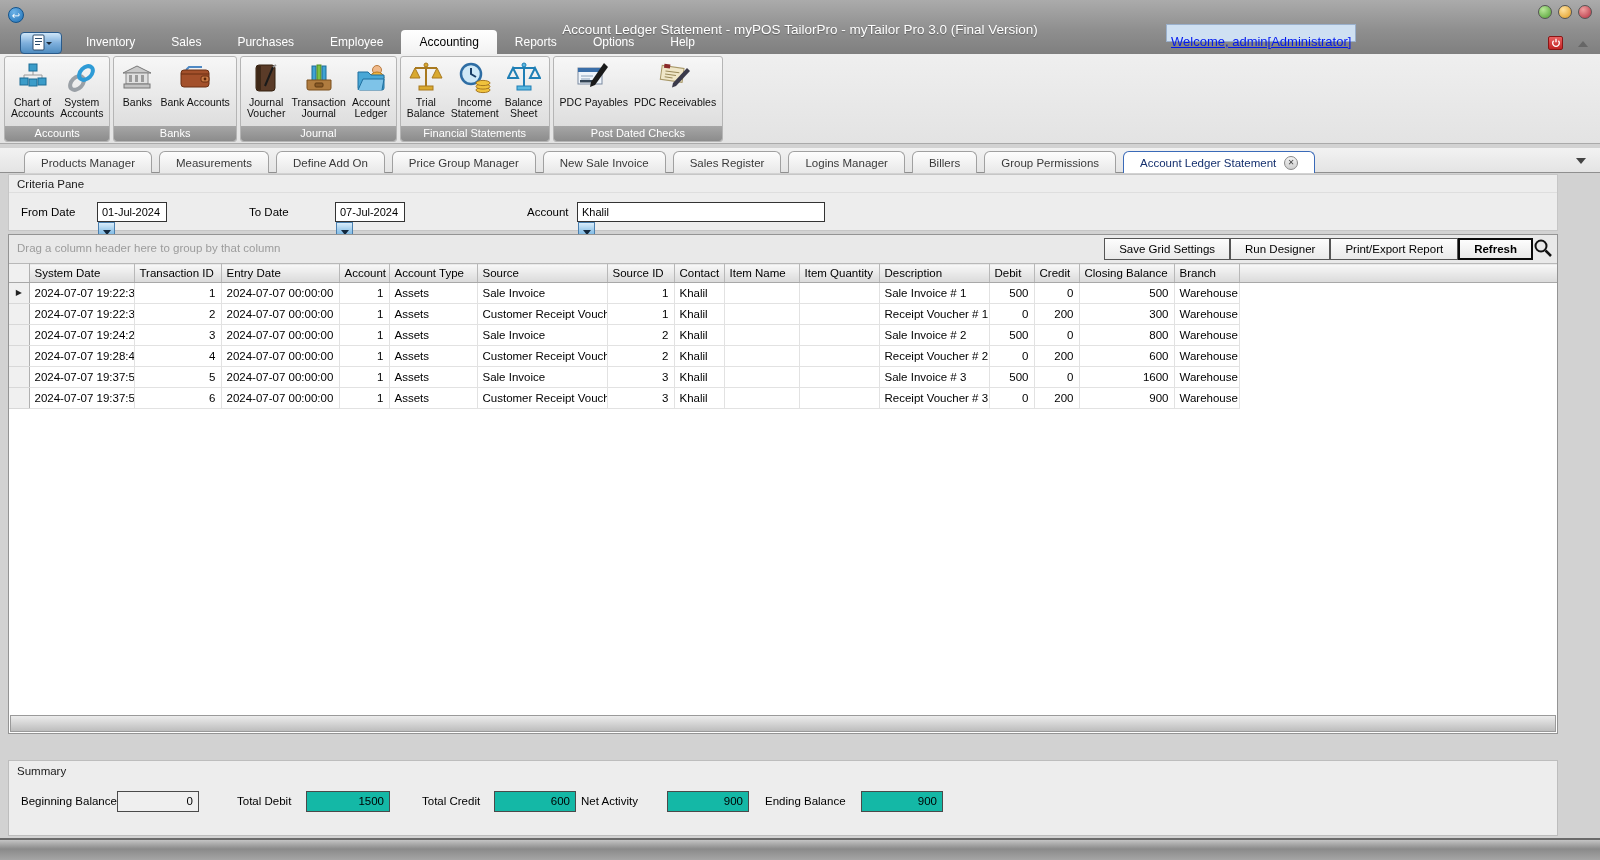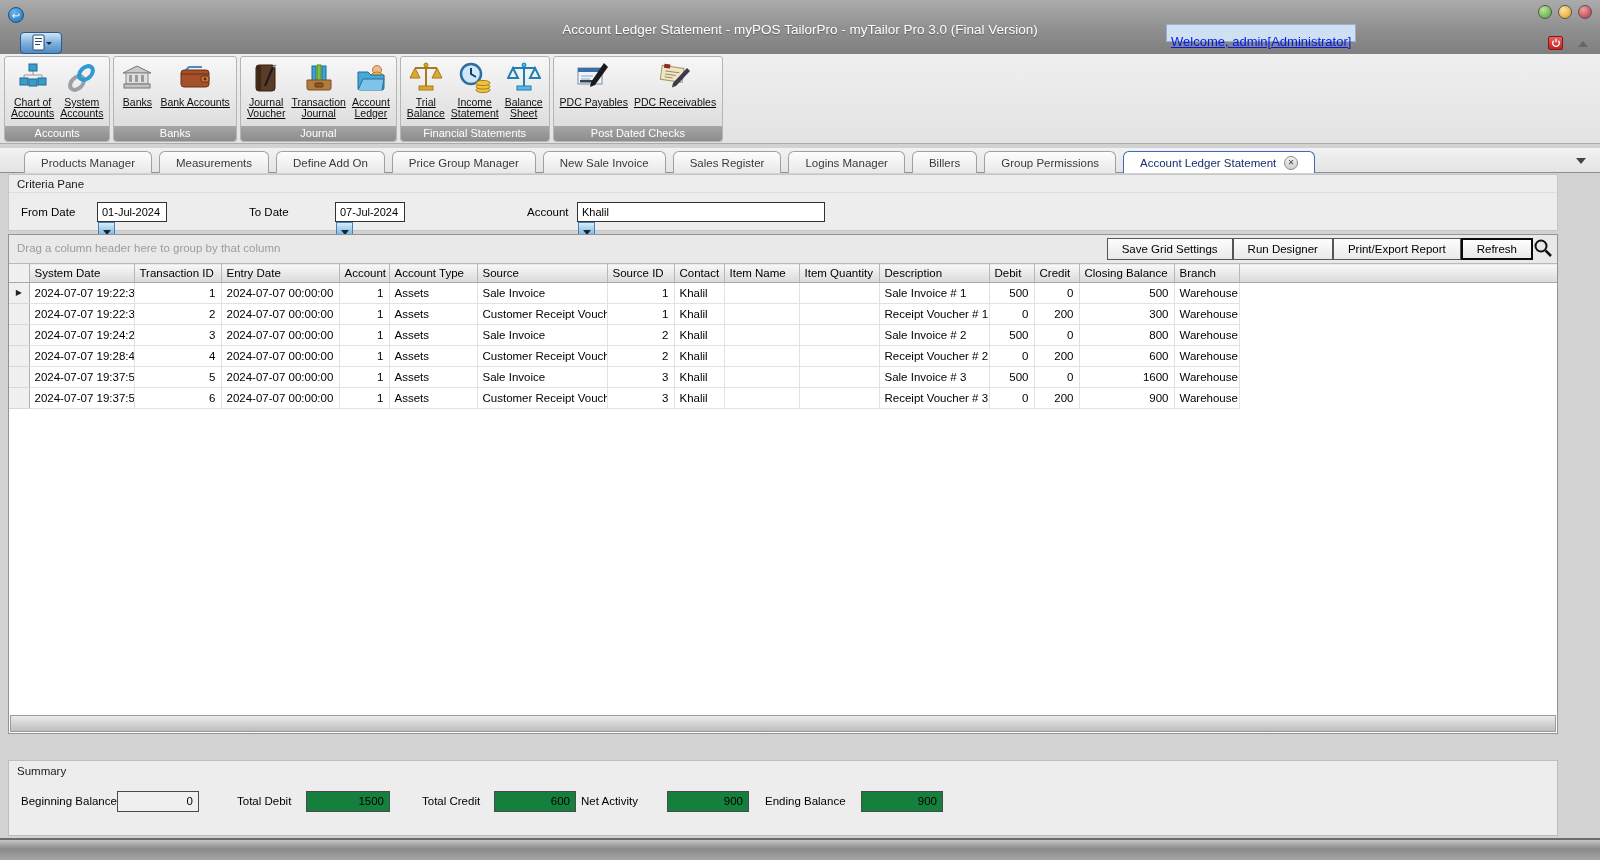--- a/index.html
+++ b/index.html
@@ -41,21 +41,21 @@
   .power-btn { position:absolute; left:1548px; top:36px; width:15px; height:14px;
     background:linear-gradient(#e86060,#c22424); border:1px solid #8a1515; border-radius:2px;
     display:flex; align-items:center; justify-content:center; }
   .collapse-arrow { position:absolute; left:1578px; top:41px; width:0; height:0;
     border-left:5px solid transparent; border-right:5px solid transparent;
     border-bottom:6px solid #666; }
 
   
   .ribbon-body { position:absolute; left:0; top:54px; width:1600px; height:90px;
     background:linear-gradient(#efefef,#e3e3e3); border-bottom:1px solid #aaa; }
-  .rgroups { display:flex; gap:3px; padding:2px 0 0 4px;text-decoration:underline; }
+  .rgroups { display:flex; gap:3px; padding:2px 0 0 4px; }
   .rgroup { position:relative; padding:2px 3px 16px; border:1px solid #b5b5b5;
     border-radius:3px; background:linear-gradient(#f7f7f7,#e6e6e6 55%,#d8d8d8); }
   .rbtns { display:flex; height:66px; }
   .rbtn { display:flex; flex-direction:column; align-items:center; padding:1px 3px;
     border-radius:3px; }
   .ricon { height:36px; display:flex; align-items:center; justify-content:center; }
   .rlabel { font-size:10.5px; line-height:11px; text-align:center; color:#111;
     white-space:pre-line; height:22px; margin-top:1px; }
   .rcap { position:absolute; left:0; right:0; bottom:0; height:15px; line-height:15px;
     text-align:center; color:#fff; font-size:11px;
@@ -95,21 +95,21 @@
   
   .gridwrap { position:absolute; left:8px; top:234px; width:1550px; height:500px;
     background:#fff; border:1px solid #949494; }
   .grid-top { position:relative; height:28px; background:#e9e9e9; }
   .group-hint { position:absolute; left:8px; top:7px; font-size:11.5px; color:#9c9c9c; }
   .grid-buttons { position:absolute; right:4px; top:3px; display:flex; 
     align-items:flex-start; }
   .gbtn { height:22px; padding:0 14px; font-size:11.5px; color:#000;
     background:linear-gradient(#fdfdfd,#e9e9e9); border:1px solid #555;
     font-family:"Liberation Sans",sans-serif; white-space:nowrap; }
-  .gbtn.default { border:2px solid #0a0a0a; }
+  .gbtn.default { border:2px solid #0a0a0a;font-weight:bold; }
   .magnifier { width:20px; height:20px; display:flex; align-items:center; }
 
   table.grid-table { border-collapse:collapse; table-layout:fixed; width:1548px;
     font-size:11.5px; }
   .grid-table th { height:19px; font-weight:normal; text-align:left; padding:0 5px;
     background:linear-gradient(#f8f8f8,#dadada); border-top:1px solid #b8b8b8;
     border-bottom:1px solid #a8a8a8; border-right:1px solid #b8b8b8;
     white-space:nowrap; overflow:hidden; }
   .grid-table th.fill { border-right:none; }
   .grid-table td { height:20px; line-height:20px; padding:0 5px;
@@ -121,21 +121,21 @@
   .grid-table td.ind { border-bottom:1px solid #d8d8d8; font-size:8px; color:#222; }
   .right { text-align:right; }
   .hscroll { position:absolute; left:1px; right:1px; bottom:1px; height:17px;
     background:linear-gradient(#ececec,#bdbdbd); border:1px solid #9a9a9a; }
 
   
   .summary { position:absolute; left:8px; top:760px; width:1550px; height:76px;
     background:#ededed; border:1px solid #bdbdbd; }
   .sum-title { padding:4px 8px 2px; font-size:11.5px; color:#1a1a1a; }
   .slabel { position:absolute; top:34px; font-size:11.5px; color:#000; }
-  .sbox { position:absolute; top:30px; height:21px; line-height:19px; background:#15803d;
+  .sbox { position:absolute; top:30px; height:21px; line-height:19px; background:#14b8a6;
     border:1px solid #4a4a4a; font-size:11.5px; text-align:right; padding:0 5px; }
   .sbox.dim { background:#efefef; }
 
   .bottombar { position:absolute; left:0; top:838px; width:1600px; height:22px;
     background:linear-gradient(#c4c4c4,#8a8a8a 45%,#a5a5a5); border-top:2px solid #6a6a6a; }
 </style>
 </head>
 <body>
 
 <div class="window">
@@ -149,20 +149,30 @@
       <div class="circle red"></div>
     </div>
     <div class="ribbon-tabrow">
       <button class="appmenu">
         <svg width="26" height="18" viewBox="0 0 26 18">
             <rect x="5" y="1" width="11" height="15" rx="1" fill="#fff" stroke="#2a4a6a"></rect>
             <path d="M7 4.5 h7 M7 7.5 h7 M7 10.5 h5" stroke="#2a4a6a"></path>
             <polygon points="18,8 24,8 21,11" fill="#1a2a3a"></polygon>
           </svg>
       </button>
+      <div class="rtabs">
+          <div class="rtab">Inventory</div>
+          <div class="rtab">Sales</div>
+          <div class="rtab">Purchases</div>
+          <div class="rtab">Employee</div>
+          <div class="rtab active">Accounting</div>
+          <div class="rtab">Reports</div>
+          <div class="rtab">Options</div>
+          <div class="rtab">Help</div>
+        </div>
     </div>
   </div>
 
   <a class="welcome" href="#">Welcome, admin[Administrator]</a>
   <div class="power-btn">
     <svg width="10" height="10" viewBox="0 0 12 12">
         <path d="M6 1 v4" stroke="#fff" stroke-width="1.6"></path>
         <path d="M3.2 3.2 a4 4 0 1 0 5.6 0" fill="none" stroke="#fff" stroke-width="1.6"></path>
       </svg>
   </div>

